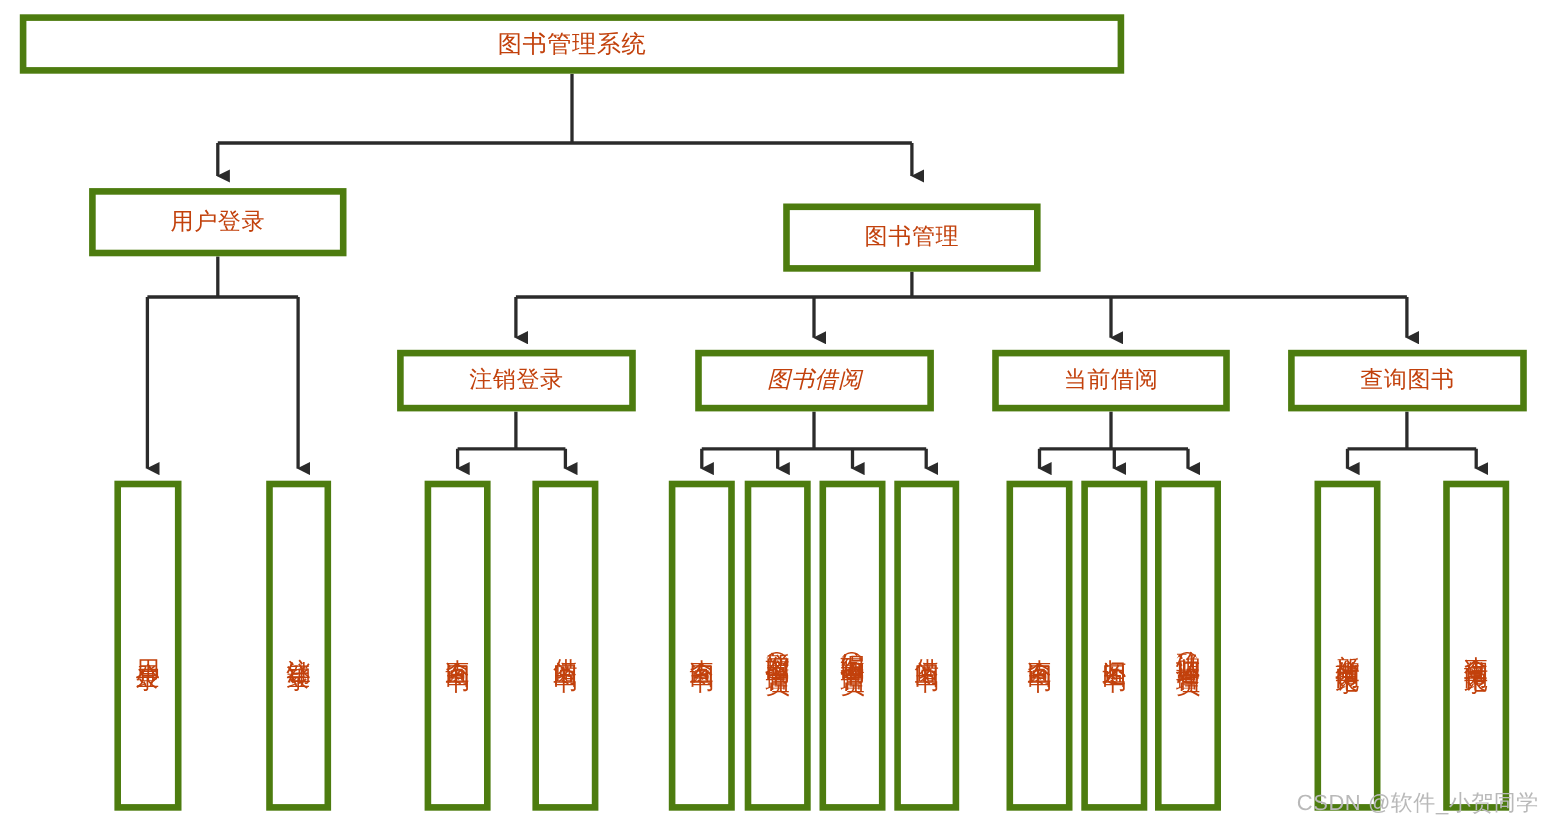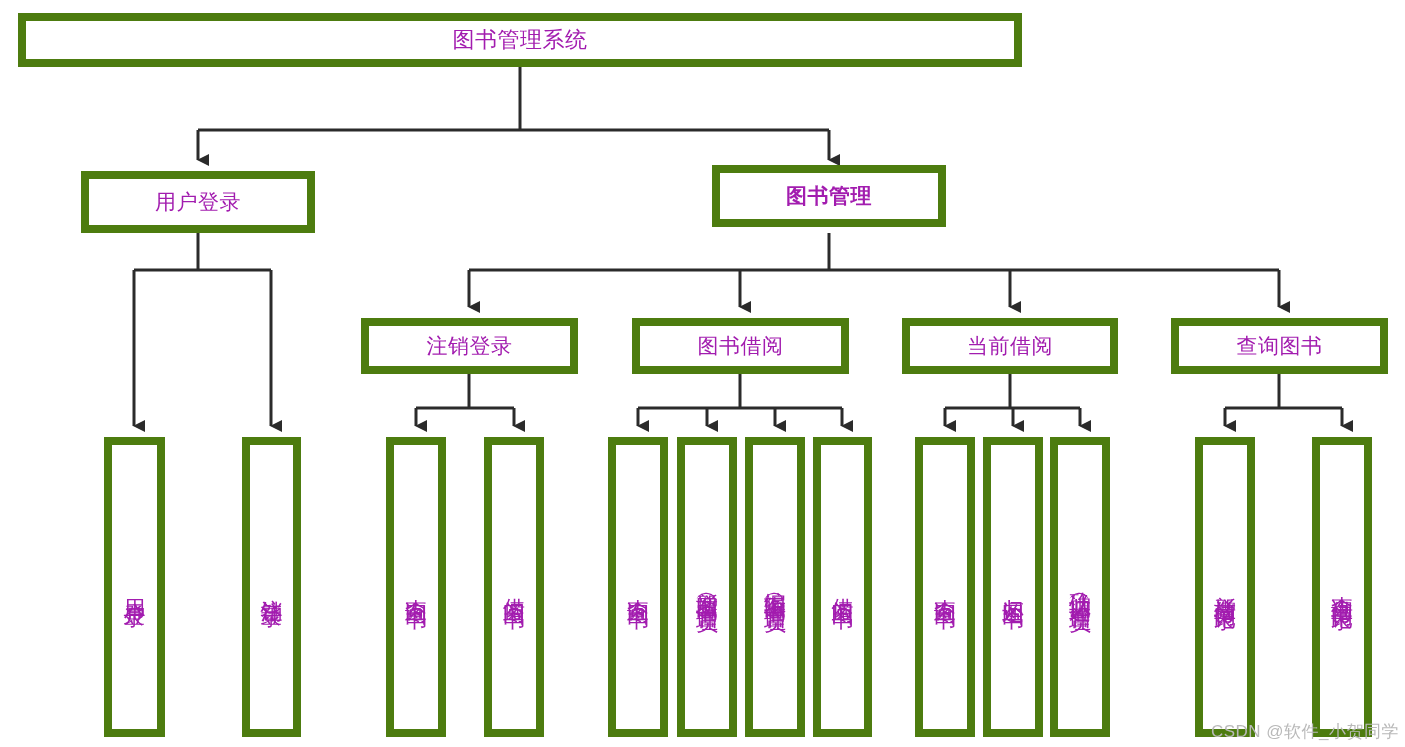--- a/index.html
+++ b/index.html
@@ -24,25 +24,25 @@
     top: 0;
     width: 1405px;
     height: 747px;
     pointer-events: none;
   }
   
   .node {
     position: absolute;
     box-sizing: border-box;
     background: #ffffff;
-    border: 8px solid #4d7c0f;
+    border: 6px solid #4d7c0f;
     display: flex;
     align-items: center;
     justify-content: center;
-    color: #a21caf;
+    color: #c2410c;
   }
   .node .label {
     display: block;
     text-align: center;
     line-height: 1.18;
     white-space: nowrap;
   }
   
   .node.horiz .label {
     font-size: 21px;
@@ -62,21 +62,21 @@
     font-size: 22px;
     line-height: 1.0;
     letter-spacing: 3px;
     white-space: nowrap;
   }
   
   #watermark {
     position: absolute;
     right: 6px;
     bottom: 4px;
-    font-size: 17px;
+    font-size: 20px;
     color: #b9b9b9;
     white-space: nowrap;
     letter-spacing: 0.5px;
   }
 </style>
 </head>
 <body>
 
 <div id="canvas">
 
@@ -130,28 +130,28 @@
     </g>
   </svg>
 
   <div class="node horiz root" style="left:18px; top:13px; width:1004px; height:54px;">
     <span class="label">图书管理系统</span>
   </div>
 
   <div class="node horiz" style="left:81px; top:171px; width:234px; height:62px;">
     <span class="label">用户登录</span>
   </div>
-  <div class="node horiz" style="left:712px; top:165px; width:234px; height:62px;font-weight:bold;">
+  <div class="node horiz" style="left:712px; top:185px; width:234px; height:62px;">
     <span class="label">图书管理</span>
   </div>
 
   <div class="node horiz" style="left:361px; top:318px; width:217px; height:56px;">
     <span class="label">注销登录</span>
   </div>
-  <div class="node horiz" style="left:632px; top:318px; width:217px; height:56px;">
+  <div class="node horiz" style="left:632px; top:318px; width:217px; height:56px;font-style:italic;">
     <span class="label">图书借阅</span>
   </div>
   <div class="node horiz" style="left:902px; top:318px; width:216px; height:56px;">
     <span class="label">当前借阅</span>
   </div>
   <div class="node horiz" style="left:1171px; top:318px; width:217px; height:56px;">
     <span class="label">查询图书</span>
   </div>
 
   <div class="node vert" style="left:104px; top:437px; width:61px; height:300px;">

